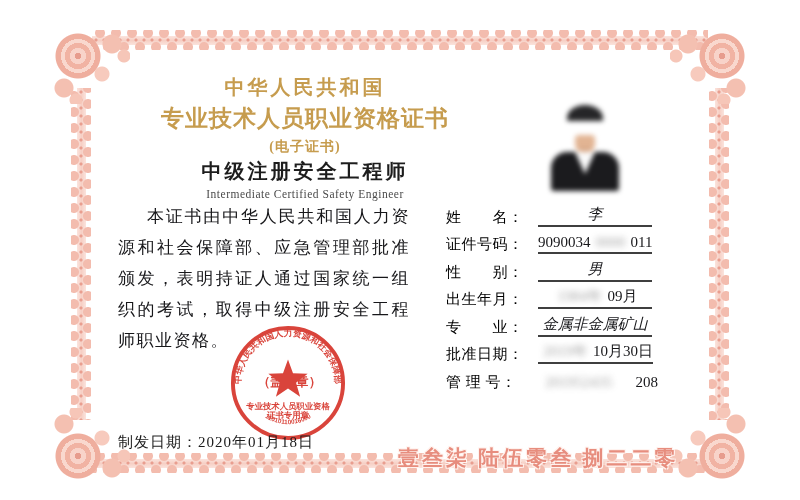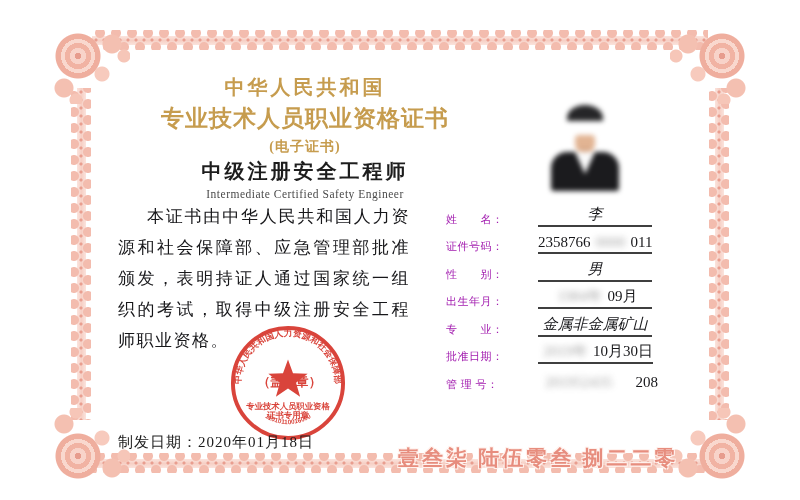--- a/index.html
+++ b/index.html
@@ -57,21 +57,21 @@
   .p-hair{position:absolute;left:33px;top:6px;width:36px;height:26px;background:#262628;border-radius:50% 50% 42% 42%;}
   .p-strip{position:absolute;left:10px;top:22px;width:82px;height:17px;background:#ffffff;}
   .p-chin{position:absolute;left:41px;top:36px;width:20px;height:18px;background:#e2b493;border-radius:20% 20% 46% 46%;}
   .p-neck{position:absolute;left:45px;top:48px;width:12px;height:8px;background:#d9ab8b;}
   .p-suit{position:absolute;left:17px;top:53px;width:68px;height:39px;background:#1b1b1e;border-radius:16px 16px 3px 3px;}
   .p-shirt{position:absolute;left:41px;top:53px;width:20px;height:22px;background:#fafafa;
     clip-path:polygon(0 0,100% 0,50% 100%);}
   
   .fields{position:absolute;left:446px;top:199px;width:206px;}
   .field-row{display:flex;align-items:flex-end;height:27.5px;}
-  .f-label{flex:0 0 92px;font-size:11px;color:#a21caf;letter-spacing:.5px;white-space:nowrap;}
+  .f-label{flex:0 0 92px;font-size:15px;color:#000000;letter-spacing:.5px;white-space:nowrap;}
   .f-value{flex:1;text-align:center;font-size:15px;color:#17171a;border-bottom:2px solid #3f3f3f;
     padding-bottom:1px;white-space:nowrap;}
   .f-value.no-line{border-bottom:none;text-align:right;padding-left:2px;}
   .f-value .kai{font-style:italic;}
   .red-seg{filter:blur(3px);opacity:.55;color:#555;margin:0 5px;}
   
   .seal{position:absolute;left:229px;top:324px;width:118px;height:118px;opacity:.92;}
   
   .issue-date{position:absolute;left:118px;top:433px;font-size:15px;color:#1a1a1a;letter-spacing:1px;}
   .serial{position:absolute;left:398px;top:444px;font-size:21px;font-weight:bold;color:#e78d7e;
@@ -113,21 +113,21 @@
     </div>
   </div>
 
   <div class="fields">
     <div class="field-row">
       <span class="f-label">姓　　名：</span>
       <span class="f-value"><span class="kai">李</span></span>
     </div>
     <div class="field-row">
       <span class="f-label">证件号码：</span>
-      <span class="f-value"><span>2358766</span><span class="red-seg">0000</span><span>011</span></span>
+      <span class="f-value"><span>9090034</span><span class="red-seg">0000</span><span>011</span></span>
     </div>
     <div class="field-row">
       <span class="f-label">性　　别：</span>
       <span class="f-value"><span class="kai">男</span></span>
     </div>
     <div class="field-row">
       <span class="f-label">出生年月：</span>
       <span class="f-value"><span class="red-seg">1984年</span><span>09月</span></span>
     </div>
     <div class="field-row">

